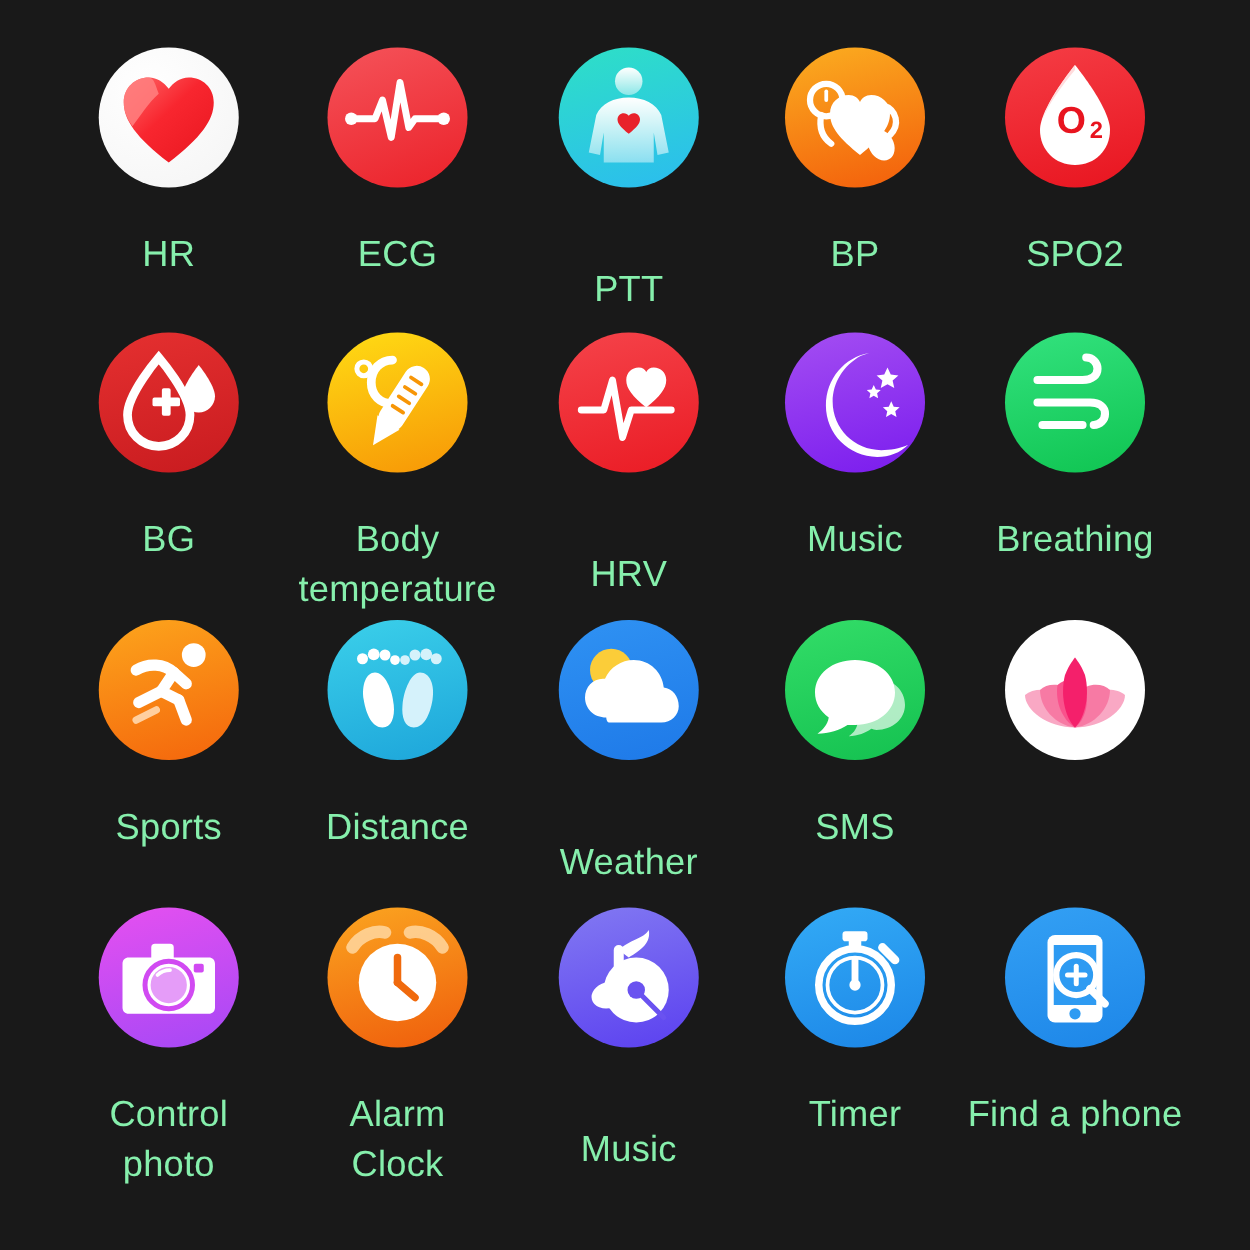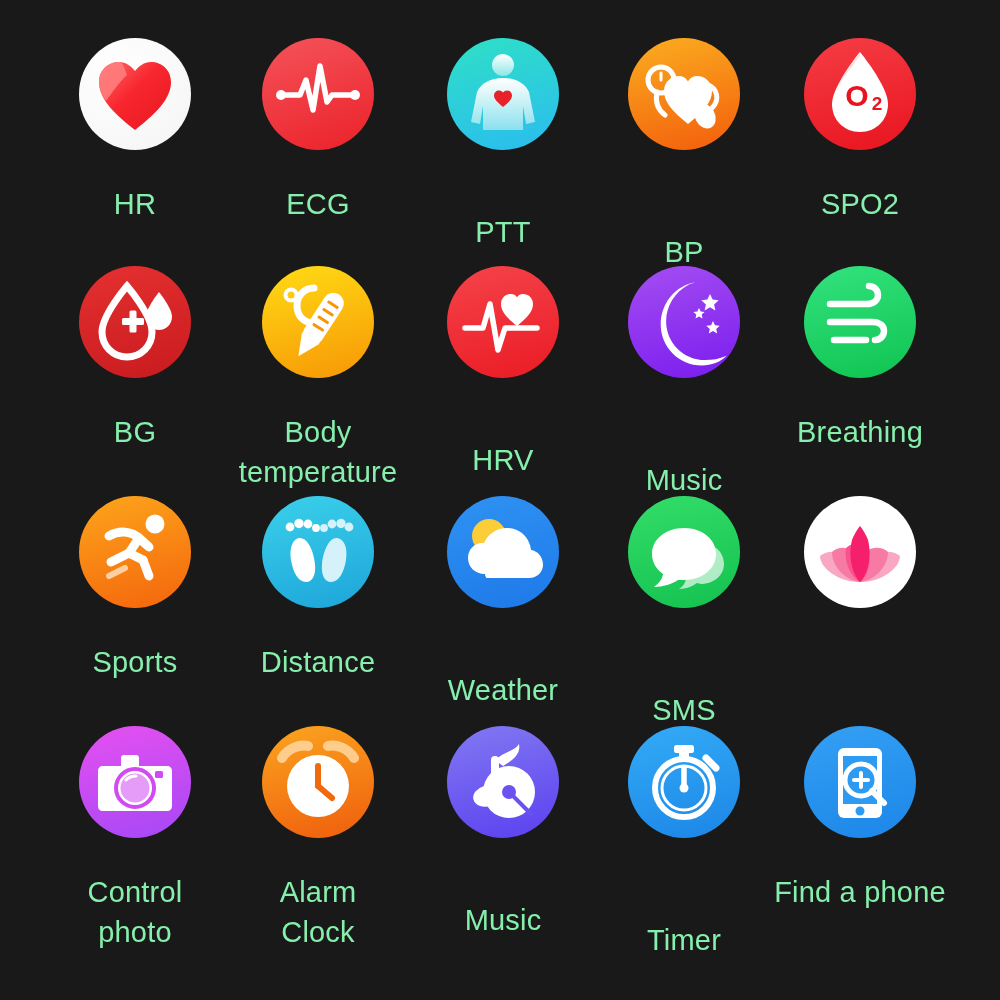--- a/index.html
+++ b/index.html
@@ -40,21 +40,21 @@
   }
   
   .r1 { top: 38px; }
   .r2 { top: 266px; }
   .r3 { top: 496px; }
   .r4 { top: 726px; justify-content: space-between; }
   
   .c1 { left: 35px; }
   .c2 { left: 218px; }
   .c3 { left: 403px; gap: 28px; }
-  .c4 { left: 584px; gap: 48px; }
+  .c4 { left: 584px; }
   .c5 { left: 760px; }
 </style>
 </head>
 <body>
 
 <div id="grid">
 
   <div class="cell r1 c1">
     <div class="icon-wrap" style="background:radial-gradient(circle at 35% 30%, #ffffff, #f4f4f4);">
       <svg viewBox="0 0 112 112">

